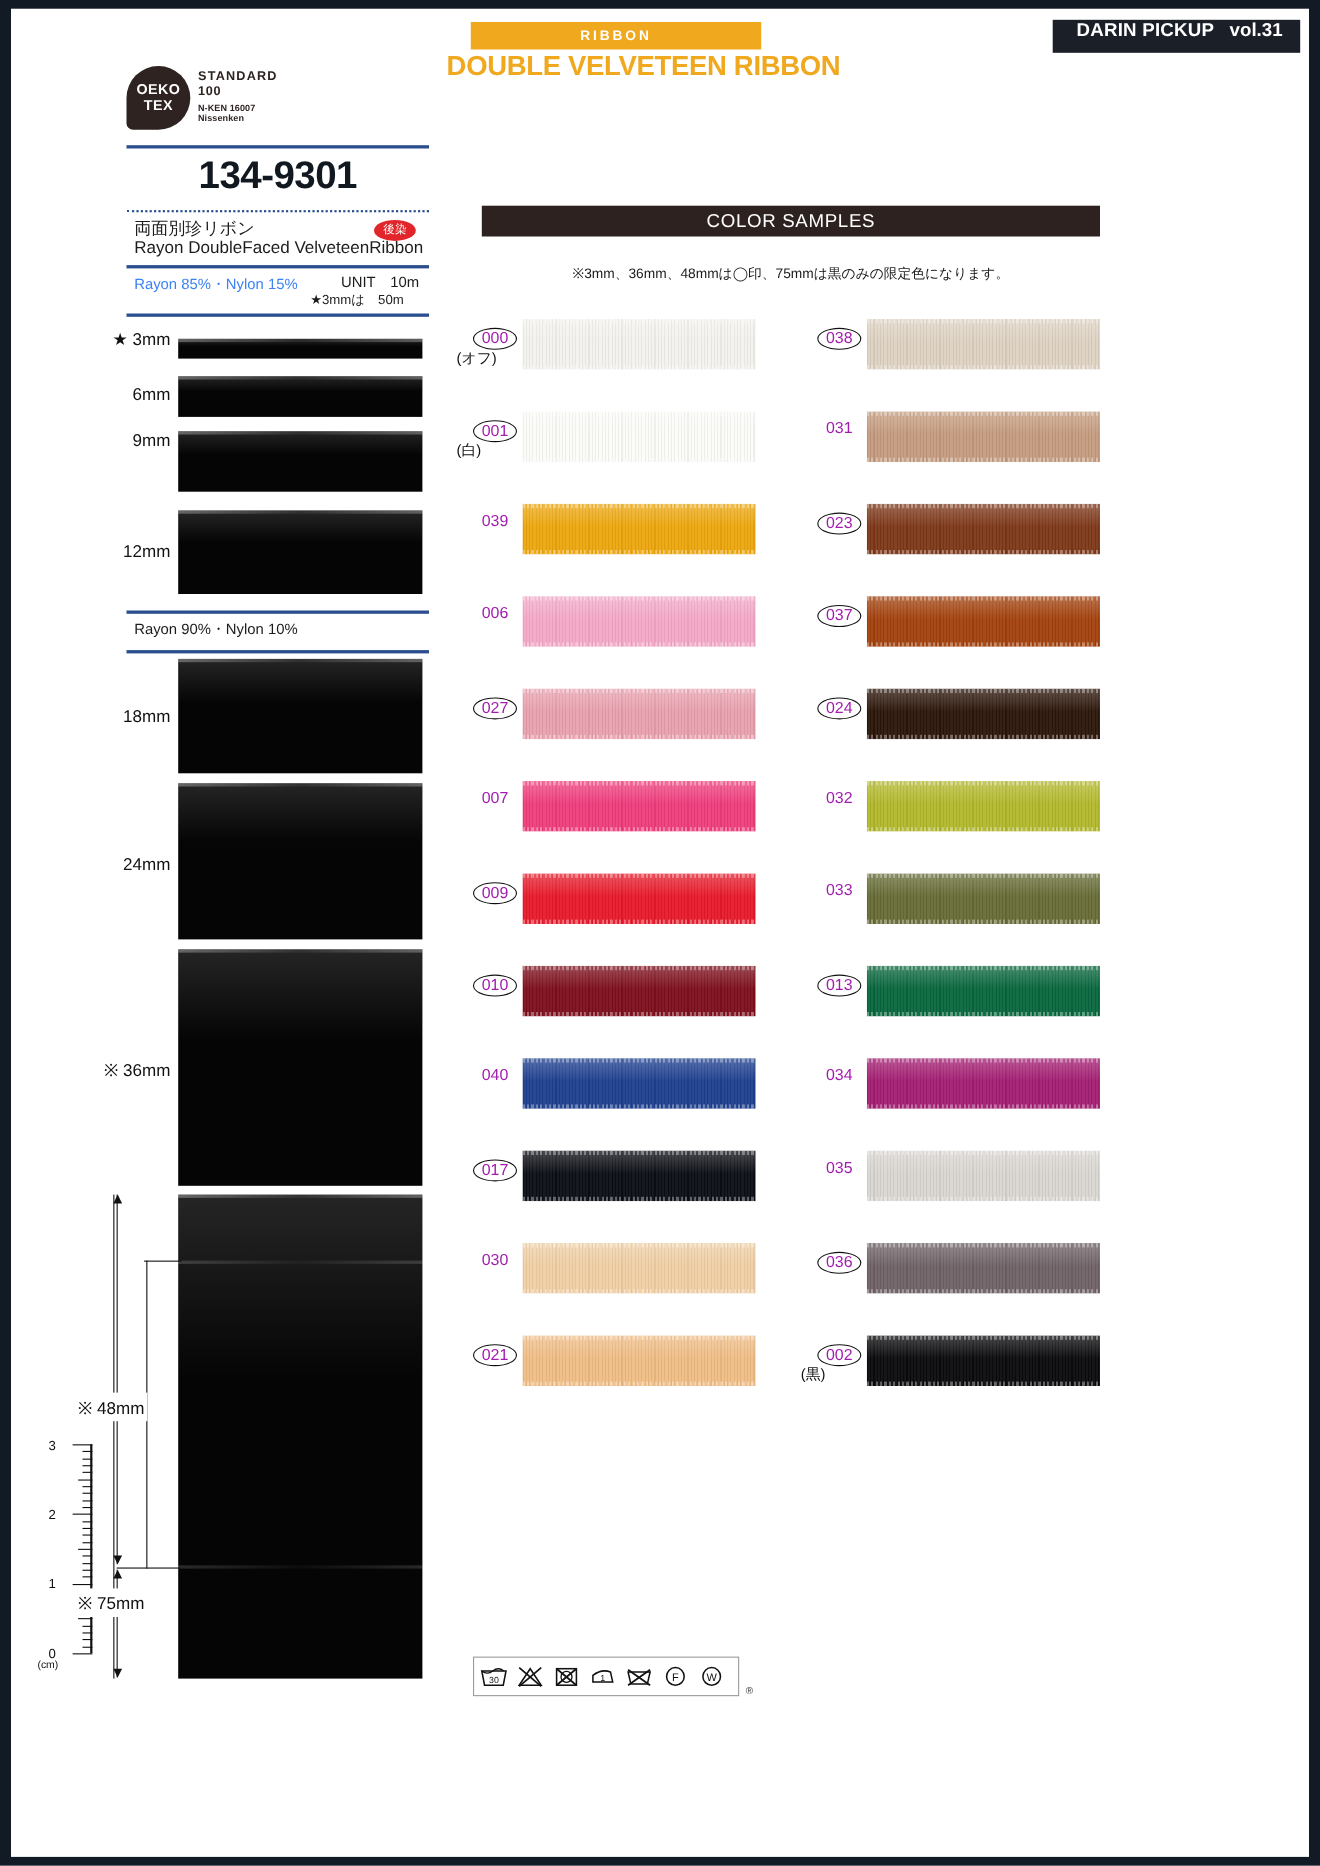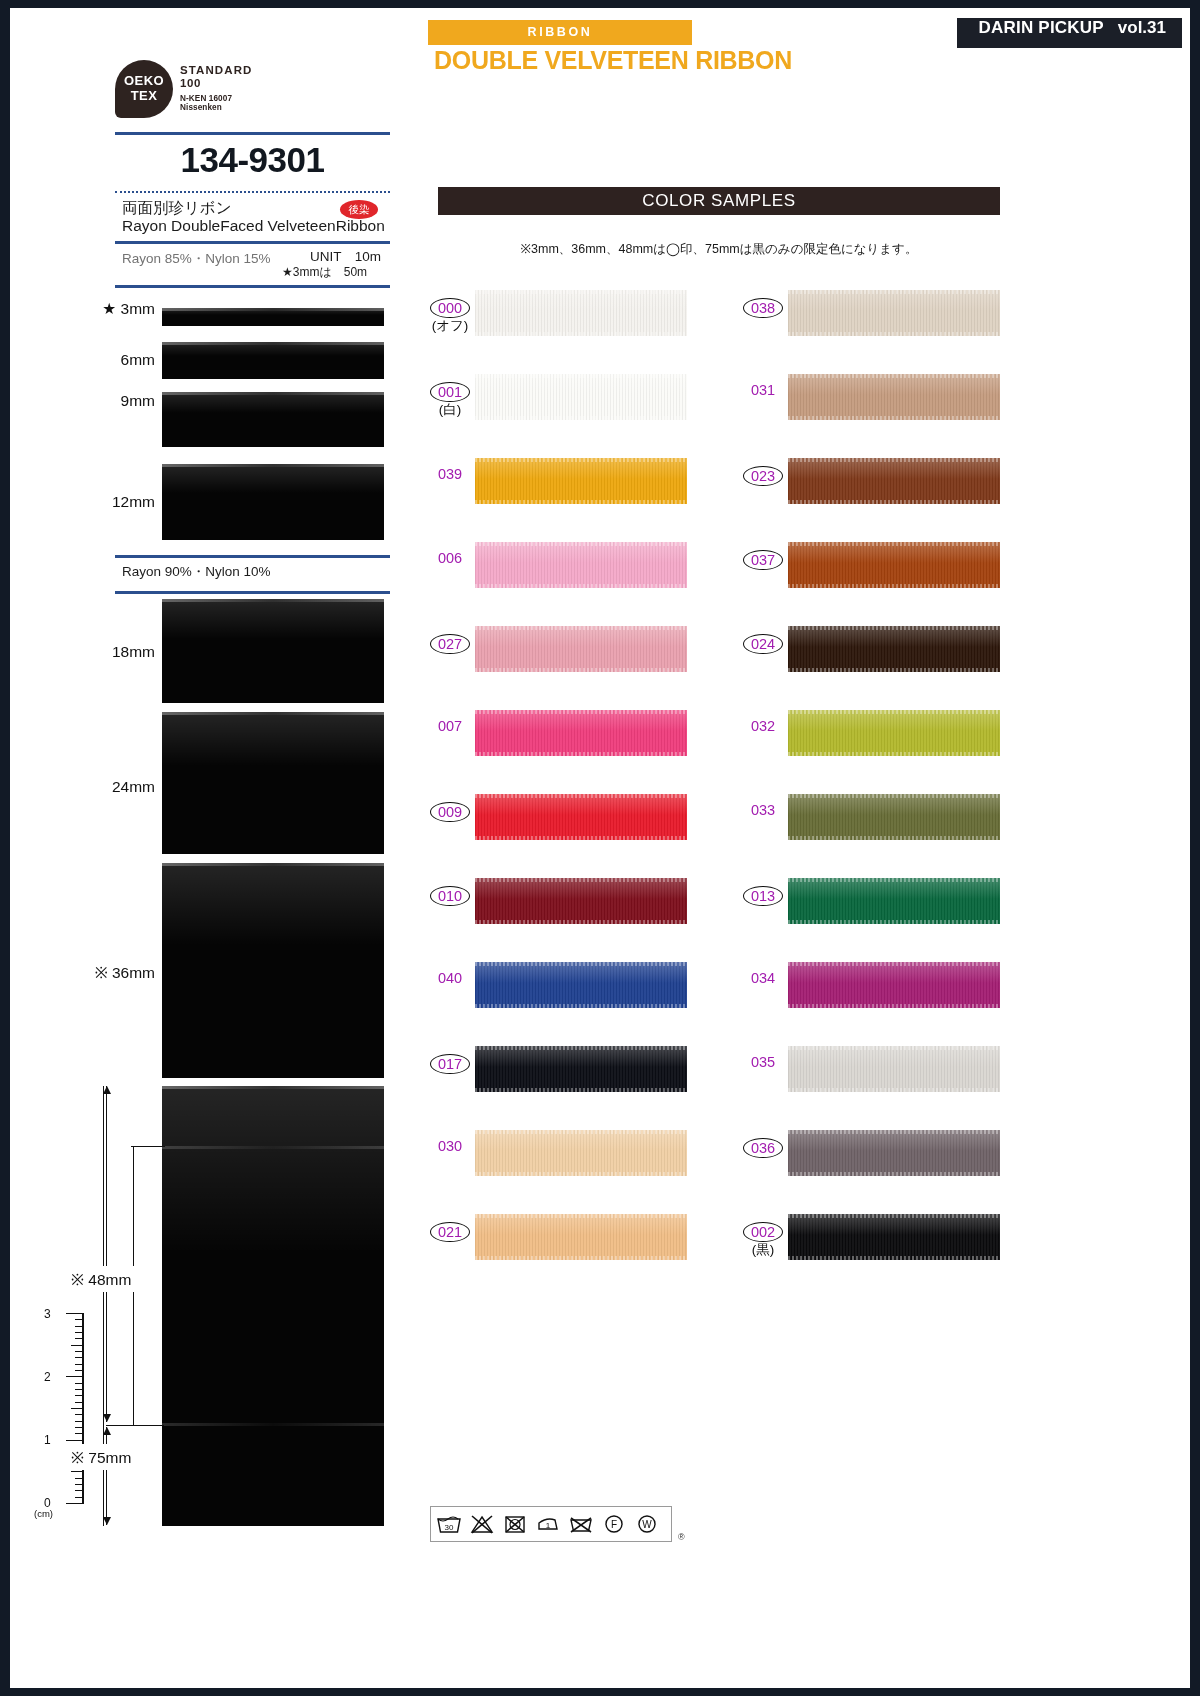--- a/index.html
+++ b/index.html
@@ -7,21 +7,21 @@
   .page{position:relative;width:1200px;height:1696px;background:#fff;overflow:hidden;
         border-left:10px solid #121a26;border-right:10px solid #121a26;
         border-top:8px solid #121a26;border-bottom:8px solid #121a26;
         box-sizing:border-box;}
   .inner{position:absolute;inset:0;background:#ffffff;}
 
   
   .hdr-ribbon-tag{position:absolute;left:418px;top:12px;width:264px;height:25px;
         background:#f0a81e;color:#ffffff;font-size:12.5px;font-weight:bold;
         letter-spacing:2.6px;text-align:center;line-height:25px;}
-  .hdr-title{position:absolute;left:424px;top:38px;font-size:25px;font-weight:bold;
+  .hdr-title{position:absolute;left:396px;top:38px;font-size:25px;font-weight:bold;
         color:#f0a81e;letter-spacing:-0.3px;}
   .hdr-badge{position:absolute;right:8px;top:10px;height:30px;background:#1b1f28;
         color:#ffffff;display:flex;align-items:flex-start;padding:0 16px 0 22px;}
   .hdr-badge .b1{font-size:17px;font-weight:bold;letter-spacing:.2px;}
   .hdr-badge .b2{font-size:17px;font-weight:bold;margin-left:14px;}
 
   
   .oeko{position:absolute;left:105px;top:52px;width:58px;height:58px;}
   .oeko .drop{position:absolute;left:0;top:0;width:58px;height:58px;background:#2e2320;
         border-radius:50% 50% 50% 6px;}
@@ -37,21 +37,21 @@
 
   .rule-blue{position:absolute;background:#2b4f8e;}
   .rule-dot{position:absolute;border-top:2px dotted #2b4f8e;}
 
   .code{position:absolute;left:105px;top:132px;width:275px;text-align:center;
         font-size:35px;font-weight:bold;color:#121820;letter-spacing:-0.5px;}
   .name-jp{position:absolute;left:112px;top:190px;font-size:15.5px;color:#1c1c1c;}
   .name-en{position:absolute;left:112px;top:209px;font-size:15.5px;color:#1c1c1c;}
   .atozome{position:absolute;left:330px;top:192px;width:38px;height:19px;border-radius:50%;
         background:#e0262b;color:#fff;font-size:10.5px;text-align:center;line-height:19px;}
-  .comp1{position:absolute;left:112px;top:242px;font-size:13.5px;color:#737373;}
+  .comp1{position:absolute;left:112px;top:242px;font-size:13.5px;color:#3b82f6;}
   .unit1{position:absolute;left:300px;top:240px;font-size:13.5px;color:#1c1c1c;white-space:nowrap;}
   .unit2{position:absolute;left:272px;top:256px;font-size:12px;color:#1c1c1c;white-space:nowrap;}
   .comp2{position:absolute;left:112px;top:555px;font-size:13.5px;color:#1c1c1c;}
 
   
   .wlabel{position:absolute;font-size:15.5px;color:#111;text-align:right;white-space:nowrap;}
   .wswatch{position:absolute;left:152px;background:#050505;}
   .wswatch.sheen::after{content:"";position:absolute;left:0;right:0;top:0;height:38%;
         background:linear-gradient(180deg,rgba(255,255,255,.13),rgba(255,255,255,0));}
   .wswatch .edge{position:absolute;left:0;right:0;height:3px;
@@ -76,21 +76,21 @@
   .cs-bar{position:absolute;left:428px;top:179px;width:562px;height:28px;background:#2e2220;
         color:#fff;font-size:17px;text-align:center;line-height:28px;letter-spacing:.6px;}
   .cs-note{position:absolute;left:428px;top:232px;width:562px;text-align:center;
         font-size:12.5px;color:#1a1a1a;}
   .cs-col{position:absolute;top:278px;width:270px;}
   .cs-col.left{left:405px;}
   .cs-col.right{left:718px;}
   .cs-row{position:relative;height:84px;}
   .cs-code{position:absolute;left:0;top:12px;width:70px;text-align:center;font-size:14.5px;color:#a21caf;}
   .cs-code .oval{display:inline-block;padding:1px 7px;border:1.4px solid #111;border-radius:50%;}
-  .cs-sub{position:absolute;left:0;top:31px;width:70px;text-align:center;font-size:13.5px;color:#111;}
+  .cs-sub{position:absolute;left:0;top:31px;width:70px;font-size:13.5px;color:#111;}
   .cs-swatch{position:absolute;left:60px;top:4px;width:212px;height:46px;overflow:hidden;}
   .cs-swatch .body{position:absolute;inset:0;}
   .cs-swatch .sh{position:absolute;left:0;right:0;top:0;height:45%;
         background:linear-gradient(180deg,rgba(255,255,255,.22),rgba(255,255,255,0));}
   .cs-swatch .sel-t,.cs-swatch .sel-b{position:absolute;left:0;right:0;height:4px;
         background:repeating-linear-gradient(90deg,rgba(255,255,255,.34) 0 2px,rgba(255,255,255,0) 2px 4px);}
   .cs-swatch .sel-t{top:0;} .cs-swatch .sel-b{bottom:0;}
   .cs-swatch .texture{position:absolute;inset:0;
         background:repeating-linear-gradient(90deg,rgba(0,0,0,.055) 0 1px,rgba(255,255,255,.05) 1px 3px);}
 

